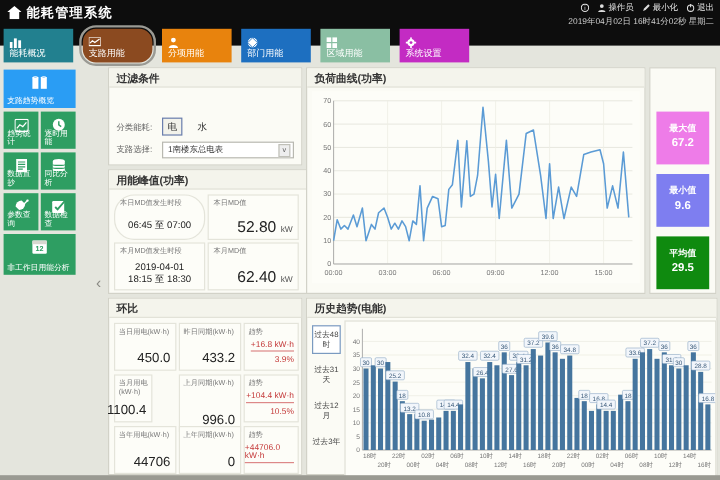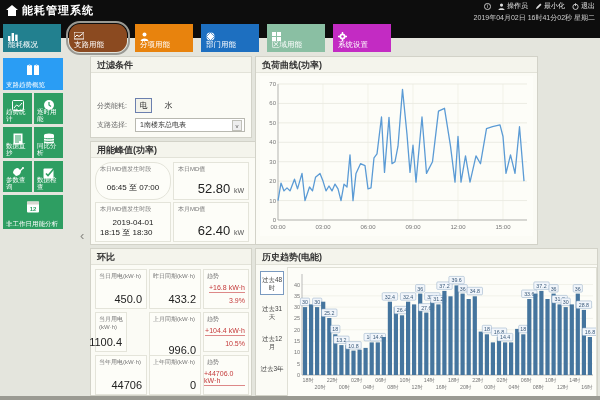--- a/index.html
+++ b/index.html
@@ -46,21 +46,21 @@
                 justify-content:space-between; padding:0 2px 0 4px; font-size:7px; color:#333; cursor:pointer; }
   .select-box .vbtn { width:10px; height:11px; border:1px solid #c0c0b8; background:#eee; font-size:6px; line-height:10px; text-align:center; color:#555; }
 
   
   .pcell { position:absolute; border:1px solid #e4e4da; background:#fdfdf8; padding:2px 4px; }
   .pcell .plabel { font-size:6px; color:#777; }
   .pcell .pval { position:absolute; right:4px; bottom:3px; font-size:11px; color:#222; text-align:right; }
   .pcell .pval.big { font-size:13px; }
   .pcell .punit { font-size:7px; color:#555; }
   .pcell .pline1 { font-size:8px; color:#222; text-align:center; margin-top:4px; }
-  .pcell .pline2 { font-size:8px; color:#222; text-align:left; }
+  .pcell .pline2 { font-size:8px; color:#222; text-align:center; }
 
   
   .rcell { position:absolute; border:1px solid #e4e4da; background:#fdfdf8; padding:2px 3px; }
   .rcell .rlabel { font-size:6px; color:#777; }
   .rcell .rval { position:absolute; right:4px; bottom:3px; font-size:11px; color:#222; }
   .trend-delta { position:absolute; right:3px; top:14px; font-size:7px; color:#c43a3a; border-bottom:1px solid #d88; padding-bottom:1px; }
   .trend-pct { position:absolute; right:3px; bottom:4px; font-size:7px; color:#c43a3a; }
 
   
   .badge { position:absolute; left:5px; width:44px; height:44px; color:#fff; text-align:center; cursor:default; }
@@ -353,20 +353,34 @@
           <line x1="197.99999999999997" y1="8" x2="197.99999999999997" y2="144" stroke="#ededE3" stroke-width="0.7"></line>
           <text x="197.99999999999997" y="153" font-size="6" fill="#777" text-anchor="middle">12:00</text>
           <line x1="242.99999999999997" y1="8" x2="242.99999999999997" y2="144" stroke="#ededE3" stroke-width="0.7"></line>
           <text x="242.99999999999997" y="153" font-size="6" fill="#777" text-anchor="middle">15:00</text>
           <line x1="18" y1="144" x2="267" y2="144" stroke="#aaa" stroke-width="0.8"></line>
           <line x1="18" y1="8" x2="18" y2="144" stroke="#aaa" stroke-width="0.8"></line>
           <polyline points="18.0,124.6 21.0,107.1 24.0,114.9 27.0,111.9 30.0,114.9 34.5,103.2 37.5,112.9 42.0,97.4 45.0,124.6 49.5,111.0 52.5,114.9 55.5,101.3 60.0,97.4 63.0,105.1 66.0,114.9 69.0,110.0 72.0,114.9 75.0,108.1 78.0,112.9 81.0,124.6 84.0,108.1 87.0,111.0 90.0,78.9 93.0,124.6 96.0,97.4 100.5,87.7 105.0,89.6 108.0,112.9 111.0,111.9 114.0,81.8 117.0,77.9 121.5,41.0 124.5,96.4 129.0,41.4 132.0,87.7 135.0,85.7 138.0,70.2 142.5,13.4 147.0,58.5 150.0,96.4 153.0,69.2 156.0,106.1 162.0,41.0 166.5,97.4 172.5,85.7 178.5,35.2 184.5,32.3 190.5,70.2 195.0,106.1 198.0,60.5 201.0,106.1 205.5,79.9 210.0,106.1 216.0,79.9 220.5,87.7 226.5,52.7 232.5,50.7 240.0,48.8 243.0,60.5 246.0,97.4 250.5,78.9 255.0,97.4 259.5,50.7 264.0,105.1" fill="none" stroke="#5b9bd5" stroke-width="1.3" stroke-linejoin="round"></polyline>
         </svg></div>
   </div>
 
+  <div class="panel" style="left:541px; top:56px; width:56px; height:189px;">
+    <div class="badge" style="top: 36px; background: rgb(238, 124, 232);">
+      <div class="blabel">最大值</div>
+      <div class="bval">67.2</div>
+    </div>
+    <div class="badge" style="top: 88px; background: rgb(126, 126, 240);">
+      <div class="blabel">最小值</div>
+      <div class="bval">9.6</div>
+    </div>
+    <div class="badge" style="top: 140px; background: rgb(15, 138, 15);">
+      <div class="blabel">平均值</div>
+      <div class="bval">29.5</div>
+    </div>
+  </div>
 
   <div class="panel" style="left:255px; top:248px; width:343px; height:148px;">
     <div class="panel-h">历史趋势(电能)</div>
     <div class="hrange selected" style="top:22px">过去48时</div>
     <div class="hrange" style="top:52px">过去31天</div>
     <div class="hrange" style="top:82px">过去12月</div>
     <div class="hrange" style="top:112px">过去3年</div>
     <div id="history-chart" style="position:absolute; left:31px; top:18px; border:1px solid #e0e0d6; background:#fdfdf8;"><svg width="308" height="125">
           <line x1="14" y1="107" x2="305" y2="107" stroke="#ebebe1" stroke-width="0.6"></line>
           <text x="12" y="109" font-size="5.5" fill="#777" text-anchor="end">0</text>

